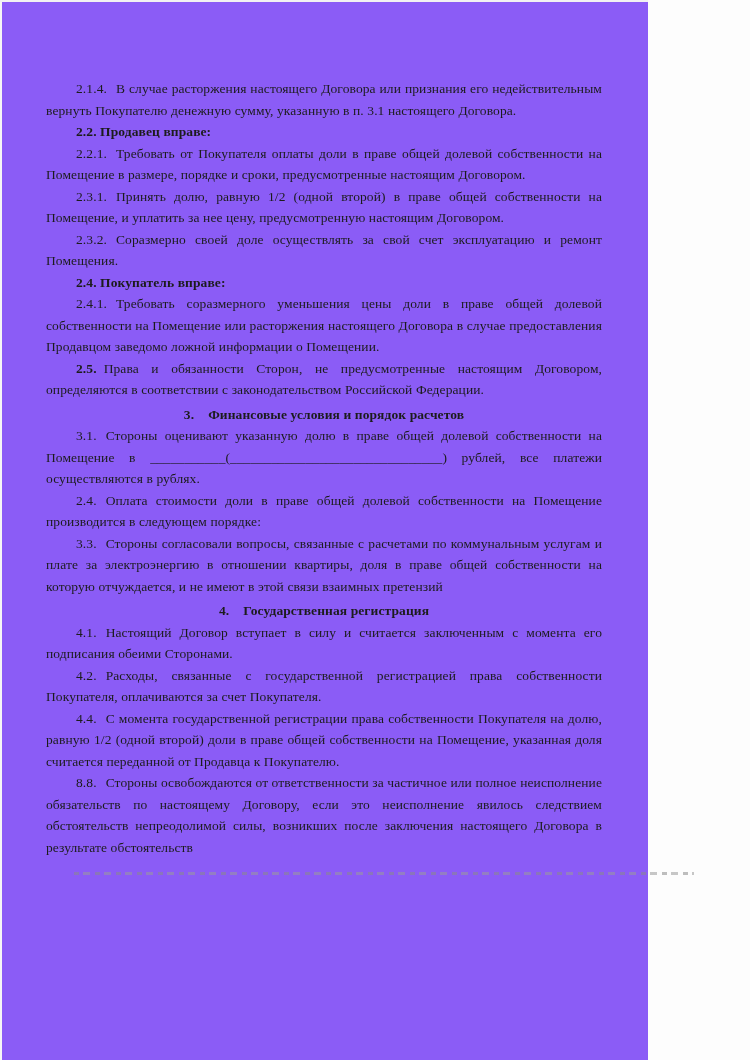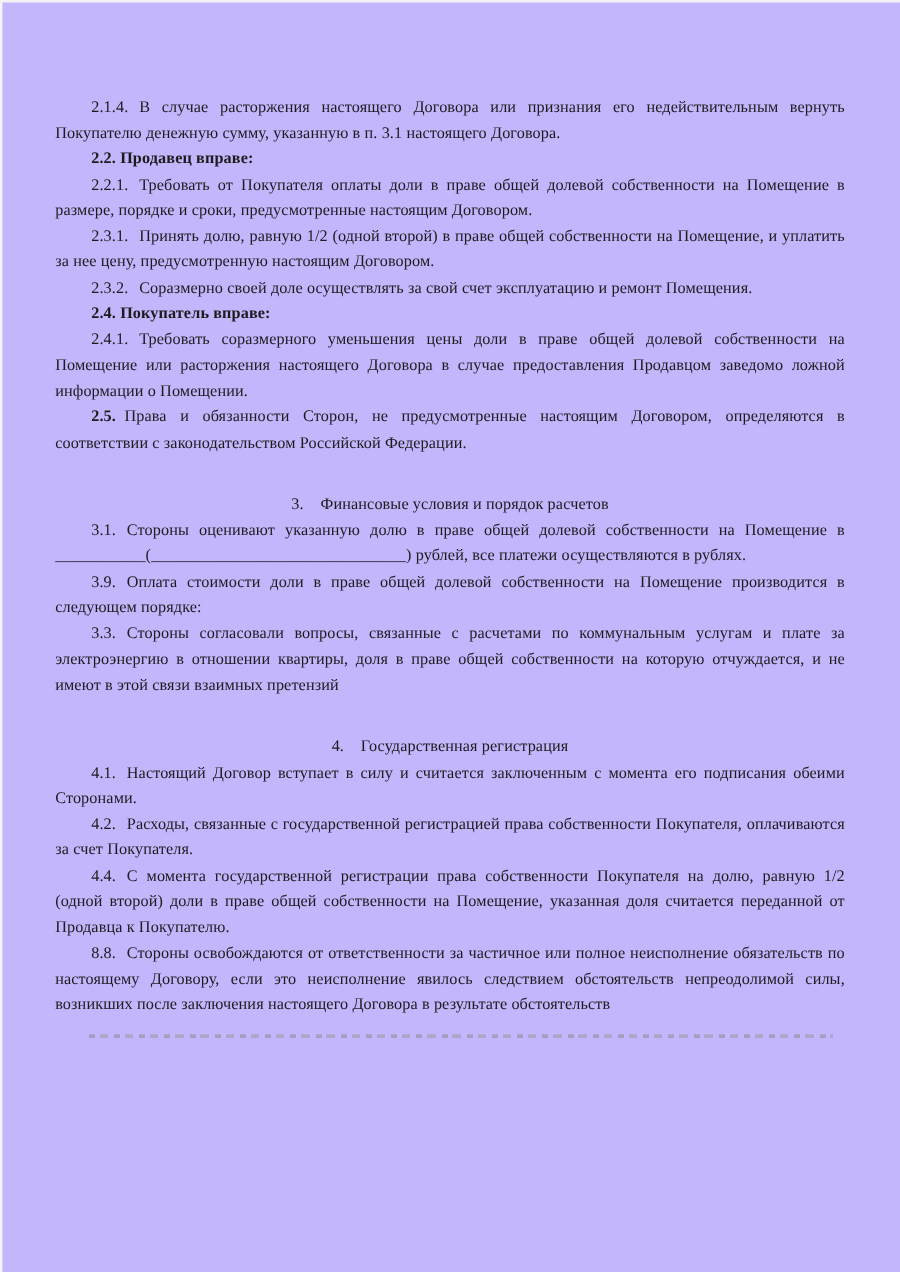--- a/index.html
+++ b/index.html
@@ -5,23 +5,23 @@
   html, body { margin: 0; padding: 0; }
   body {
     width: 750px;
     height: 1060px;
     background: #fdfdfd;
     overflow: hidden;
     font-family: "Liberation Serif", "DejaVu Serif", serif;
   }
   .page {
     position: relative;
-    width: 750px;
+    width: 648px;
     height: 1060px;
-    background: #c4b5fd;
+    background: #8b5cf6;
     box-shadow: inset 0 2px 0 #f2f2f2, inset 2px 0 0 #f6f6f6;
     box-sizing: border-box;
     padding: 78px 46px 0 46px;
     color: #1c1c1c;
   }
   .doc {
     font-size: 13.5px;
     line-height: 21.5px;
     letter-spacing: 0.1px;
   }
@@ -31,24 +31,24 @@
   }
   .para { text-indent: 30px; }
   .num { margin-right: 9px; white-space: nowrap; }
   .num-bold { font-weight: bold; margin-right: 7px; white-space: nowrap; }
   .h-sub {
     font-weight: bold;
     text-indent: 30px;
     text-align: left;
   }
   .h-center {
-    font-weight: normal;
+    font-weight: bold;
     text-align: center;
     text-indent: 0;
-    margin-top: 30px;
+    margin-top: 3px;
   }
   .h-center .sec-num { margin-right: 14px; }
   .cut-line {
     margin: 14px 0 0 28px;
     width: 620px;
     height: 3px;
     opacity: 0.55;
     background: repeating-linear-gradient(90deg,
       #8a8a8a 0px, #8a8a8a 5px,
       transparent 5px, transparent 9px,
@@ -76,21 +76,21 @@
     <p class="h-sub">2.4. Покупатель вправе:</p>
 
     <p class="para"><span class="num">2.4.1.</span><span>Требовать соразмерного уменьшения цены доли в праве общей долевой собственности на Помещение или расторжения настоящего Договора в случае предоставления Продавцом заведомо ложной информации о Помещении.</span></p>
 
     <p class="para"><span class="num-bold">2.5.</span><span>Права и обязанности Сторон, не предусмотренные настоящим Договором, определяются в соответствии с законодательством Российской Федерации.</span></p>
 
     <p class="h-center"><span class="sec-num">3.</span><span>Финансовые условия и порядок расчетов</span></p>
 
     <p class="para"><span class="num">3.1.</span><span>Стороны оценивают указанную долю в праве общей долевой собственности на Помещение в ___________(_______________________________) рублей, все платежи осуществляются в рублях.</span></p>
 
-    <p class="para"><span class="num">3.9.</span><span>Оплата стоимости доли в праве общей долевой собственности на Помещение производится в следующем порядке:</span></p>
+    <p class="para"><span class="num">2.4.</span><span>Оплата стоимости доли в праве общей долевой собственности на Помещение производится в следующем порядке:</span></p>
 
 
     <p class="para"><span class="num">3.3.</span><span>Стороны согласовали вопросы, связанные с расчетами по коммунальным услугам и плате за электроэнергию в отношении квартиры, доля в праве общей собственности на которую отчуждается, и не имеют в этой связи взаимных претензий</span></p>
 
     <p class="h-center"><span class="sec-num">4.</span><span>Государственная регистрация</span></p>
 
     <p class="para"><span class="num">4.1.</span><span>Настоящий Договор вступает в силу и считается заключенным с момента его подписания обеими Сторонами.</span></p>
 
     <p class="para"><span class="num">4.2.</span><span>Расходы, связанные с государственной регистрацией права собственности Покупателя, оплачиваются за счет Покупателя.</span></p>
 

